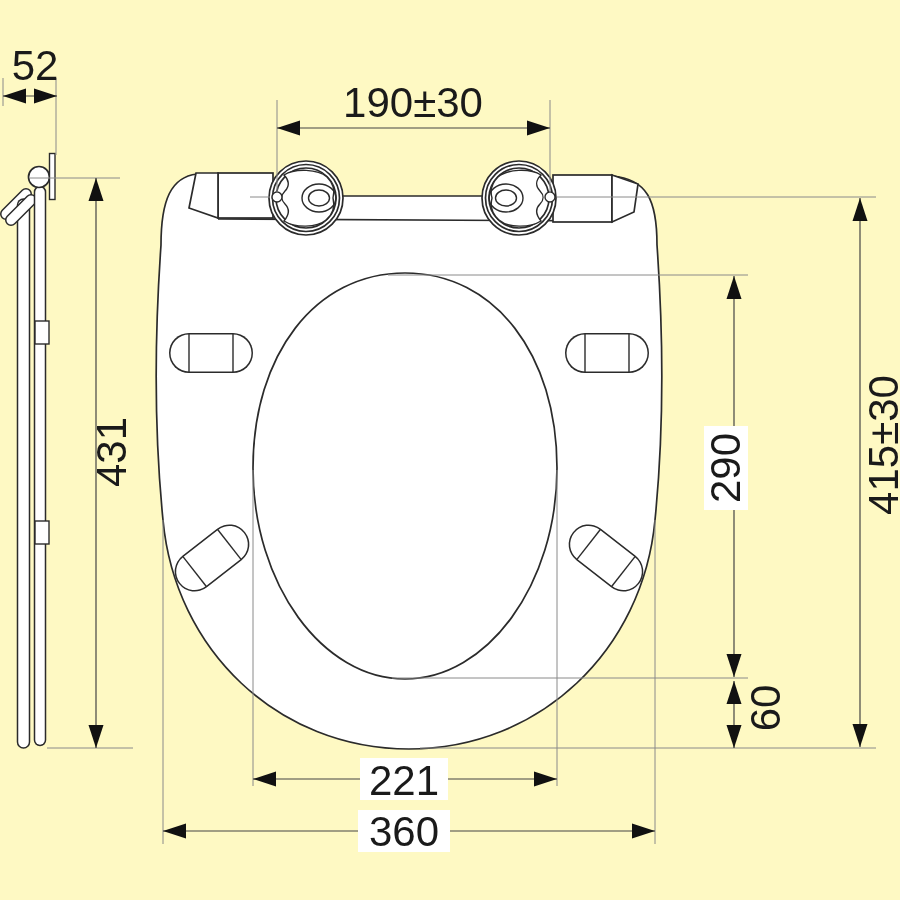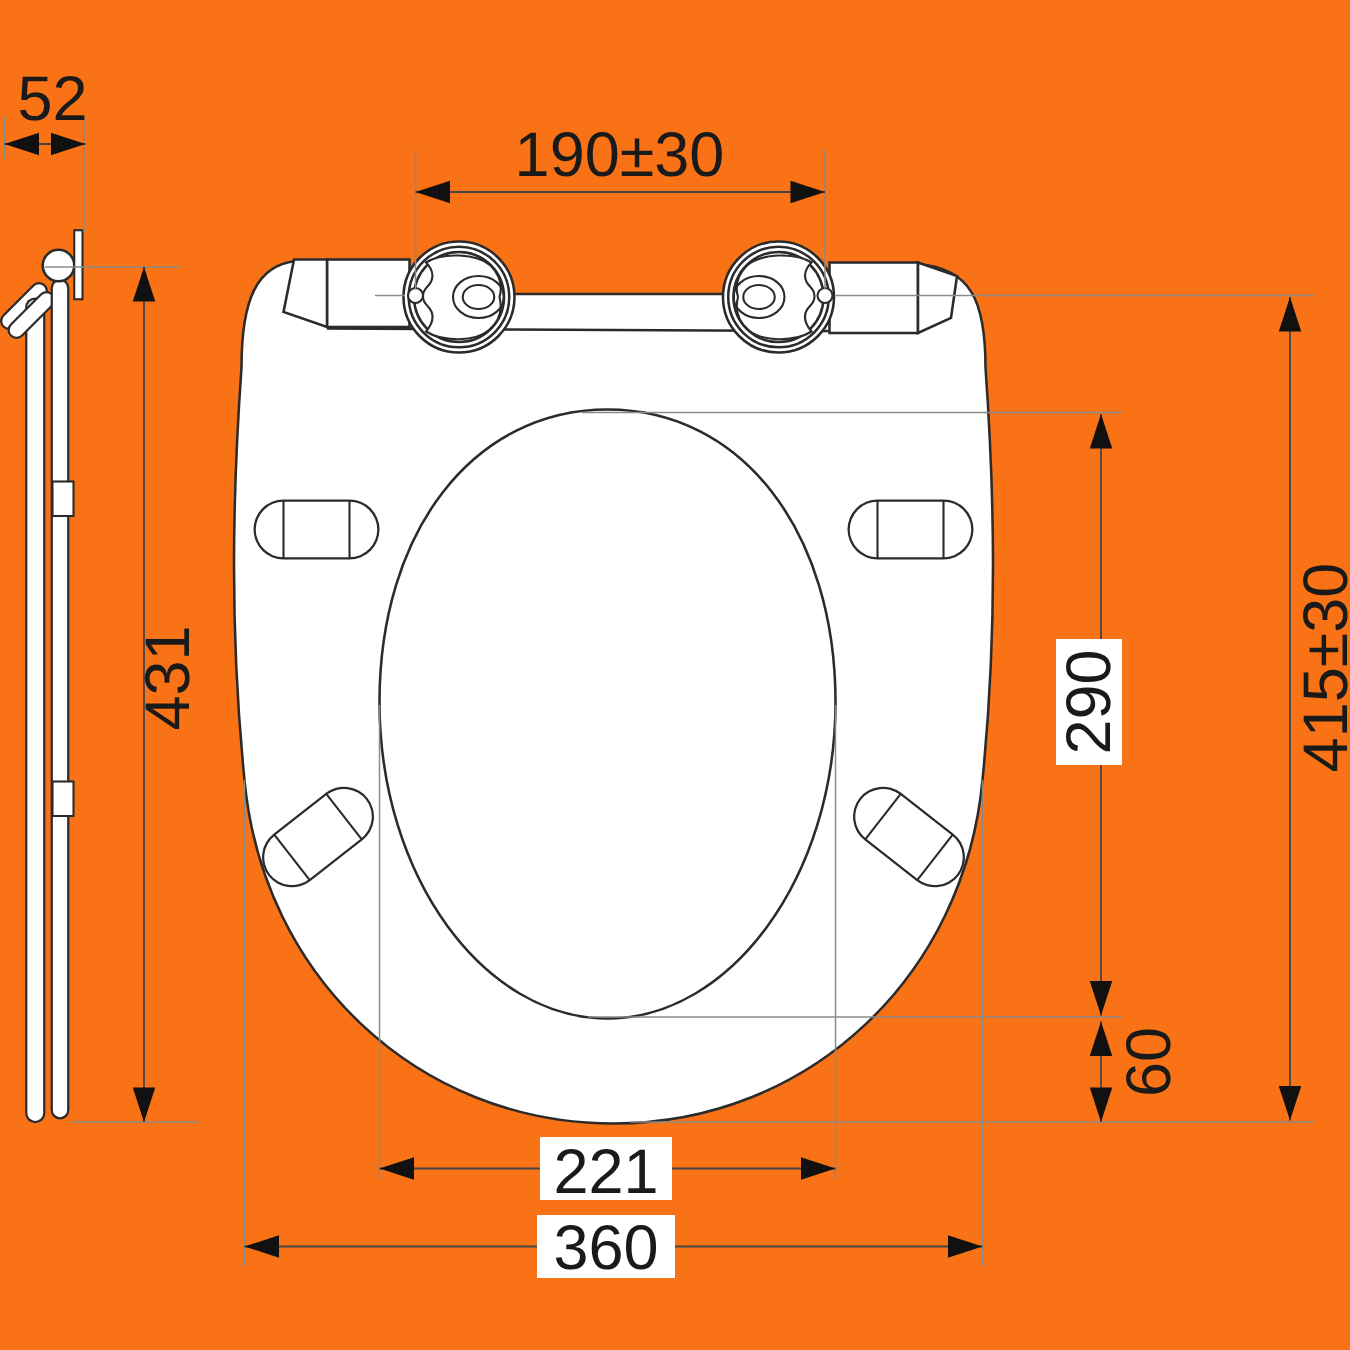--- a/index.html
+++ b/index.html
@@ -1,16 +1,16 @@
 <!DOCTYPE html>
 <html><head>
 <meta charset="utf-8">
 <style>
   html,body{margin:0;padding:0;background:#ffffff;}
-  .page{width:900px;height:900px;background:#f97316;position:relative;overflow:hidden;
+  .page{width:900px;height:900px;background:#fef9c3;position:relative;overflow:hidden;
         font-family:"Liberation Sans", sans-serif;}
   svg{display:block;}
   .outline{fill:none;stroke:#2b2b2b;stroke-width:1.7;}
   .outline-f{fill:#ffffff;stroke:#2b2b2b;stroke-width:1.7;}
   .thin{fill:none;stroke:#2b2b2b;stroke-width:1.4;}
   .thin-f{fill:#ffffff;stroke:#2b2b2b;stroke-width:1.4;}
   .ext{stroke:#8a8a8a;stroke-width:1;fill:none;}
   .dim{stroke:#444444;stroke-width:1.2;fill:none;}
   .arrow{fill:#111111;stroke:none;}
   .dimtext{fill:#1a1a1a;font-size:42px;font-family:"Liberation Sans",sans-serif;}

